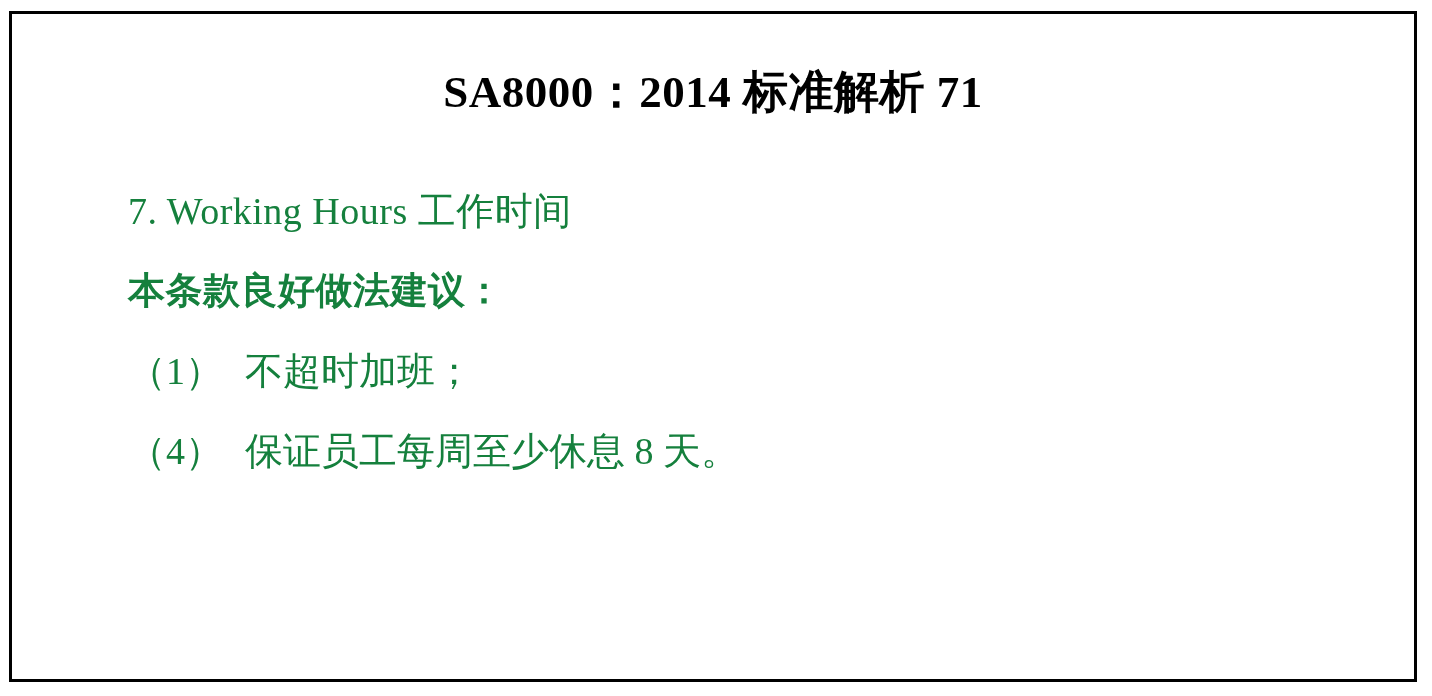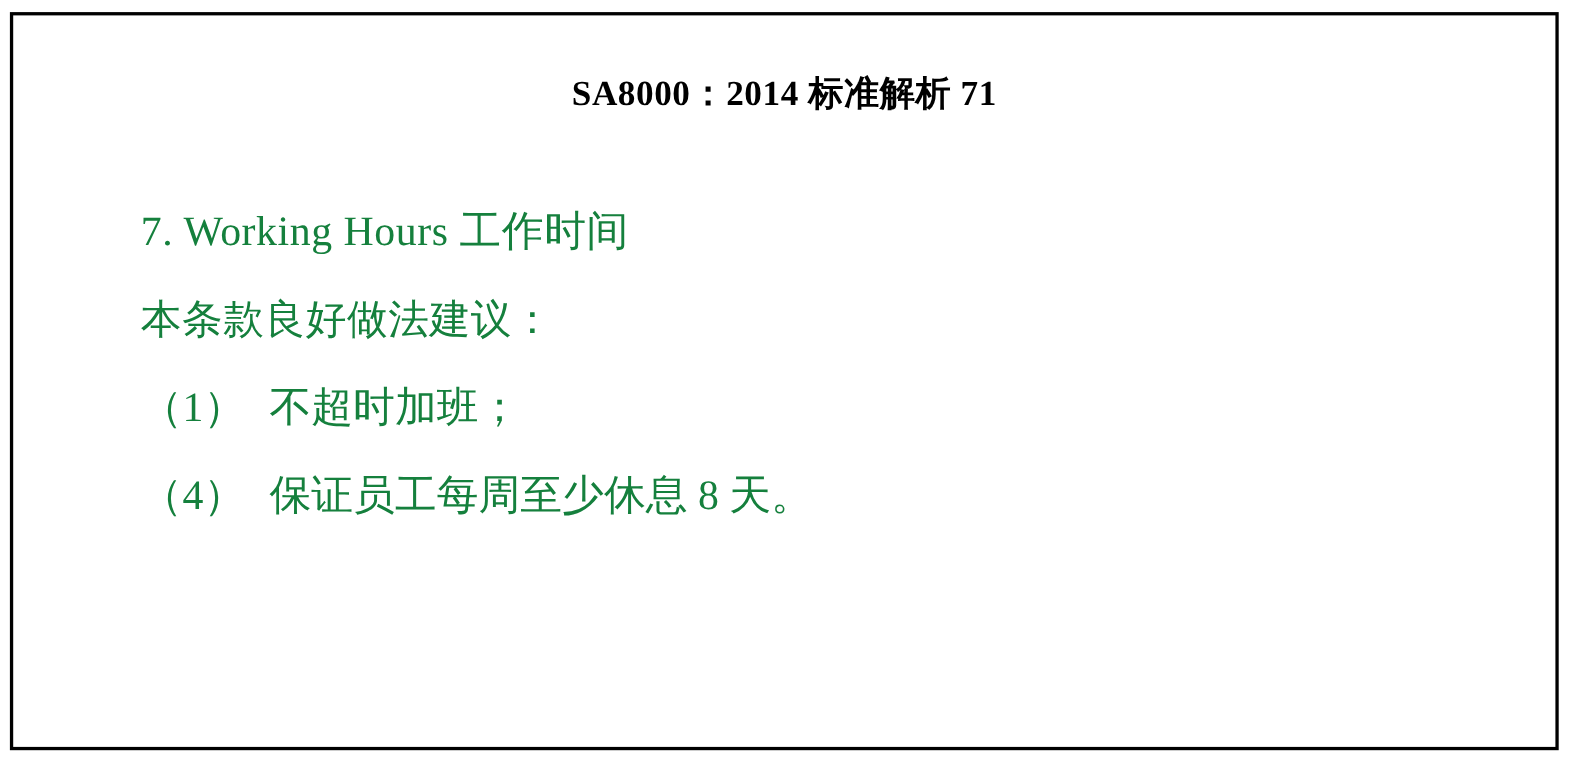--- a/index.html
+++ b/index.html
@@ -37,21 +37,21 @@
   }
 
   .doc-title {
     position: absolute;
     left: 0;
     top: 54px;
     width: 100%;
     text-align: center;
     font-family: "Liberation Serif", "DejaVu Serif", serif;
     font-weight: bold;
-    font-size: 32px;
+    font-size: 45px;
     line-height: 1.2;
     color: #000000;
     letter-spacing: 0.5px;
     white-space: nowrap;
   }
 
   .body-block {
     position: absolute;
     left: 119px;
     top: 160px;
@@ -65,21 +65,21 @@
     color: #15803d;
     white-space: nowrap;
   }
 
   .line-subtitle {
     letter-spacing: 0.5px;
   }
 
   .line-heading {
     font-family: "Liberation Sans", "DejaVu Sans", sans-serif;
-    font-weight: normal;
+    font-weight: bold;
     font-size: 37px;
     letter-spacing: 0.5px;
   }
 
   .list-item .marker {
     display: inline-block;
   }
 
   .list-item .item-text {
     display: inline-block;

